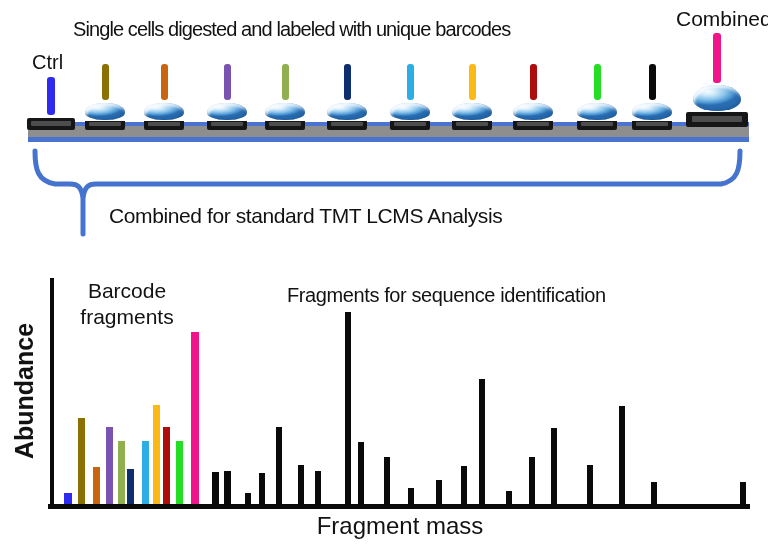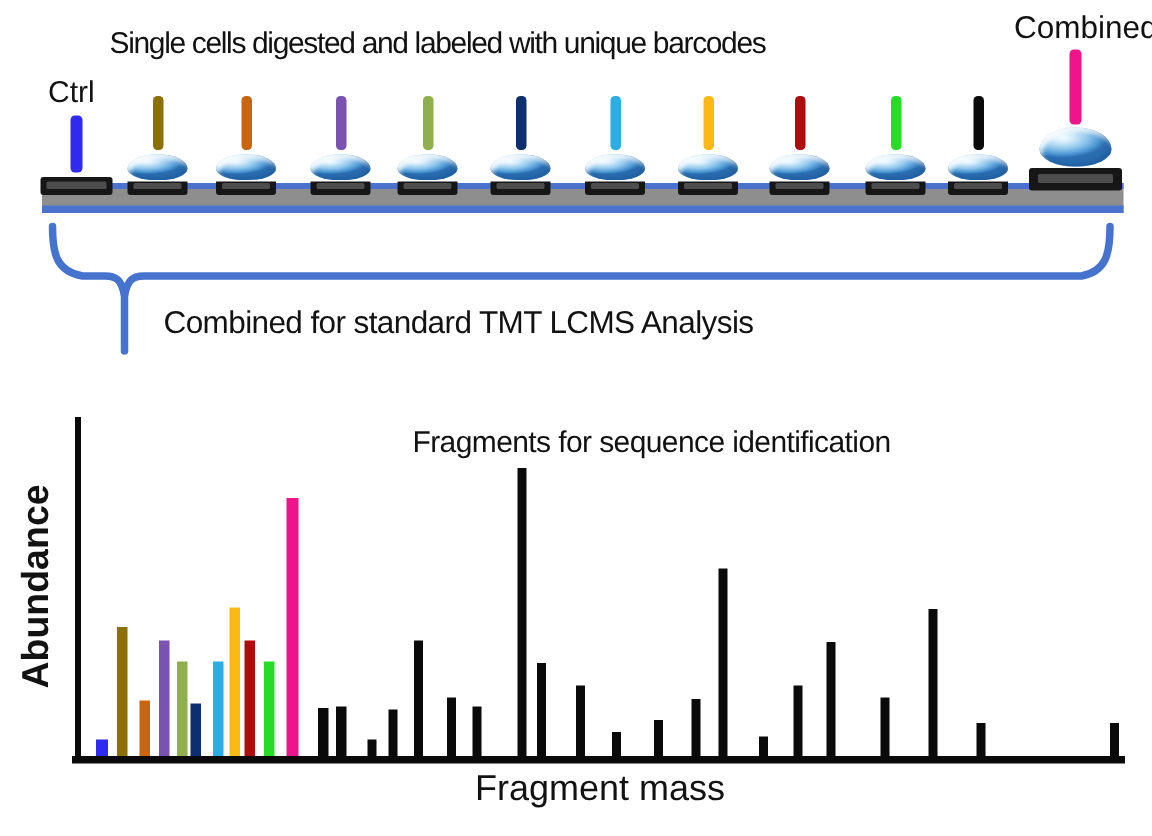--- a/index.html
+++ b/index.html
@@ -97,21 +97,22 @@
       <div class="tagbar" style="left: 713px; top: 33px; width: 8px; height: 50px; background: rgb(240, 20, 139);"></div>
     </div>
 
   <svg width="768" height="557" viewBox="0 0 768 557">
     <path d="M35,151 C35,170 38,181 55,184 L70,184 C78,184 81,187 83,197 C85,187 88,184 96,184 L721,184 C737,181 740,170 740,151" fill="none" stroke="#4673cd" stroke-width="5" stroke-linecap="round"></path>
     <path d="M83,195 L83,234" fill="none" stroke="#4673cd" stroke-width="5" stroke-linecap="round"></path>
   </svg>
 
   <div class="lbl" style="left:109px;top:204px;font-size:21px;letter-spacing:-0.4px;">Combined for standard TMT LCMS Analysis</div>
 
-  <div class="lbl" style="left:275px;top:284px;font-size:20px;letter-spacing:-0.4px;">Fragments for sequence identification</div>
+  <div class="lbl center" style="left:53px;top:278px;width:148px;font-size:21px;line-height:26px;white-space:normal;">Barcode fragments</div>
+  <div class="lbl" style="left:287px;top:284px;font-size:20px;letter-spacing:-0.4px;">Fragments for sequence identification</div>
 
   <div class="axis" style="left:50px;top:278px;width:4px;height:230px;"></div>
   <div class="axis" style="left:48px;top:504px;width:702px;height:5px;"></div>
 
   <div class="ylab">Abundance</div>
   <div class="lbl center" style="left:50px;top:512px;width:700px;font-size:24px;">Fragment mass</div>
 
 <div class="peak" style="left: 64px; top: 493px; width: 8px; height: 11px; background: rgb(47, 42, 240);"></div>
     <div class="peak" style="left: 78px; top: 418px; width: 7px; height: 86px; background: rgb(139, 113, 3);"></div>
     <div class="peak" style="left: 93px; top: 467px; width: 7px; height: 37px; background: rgb(201, 101, 17);"></div>

